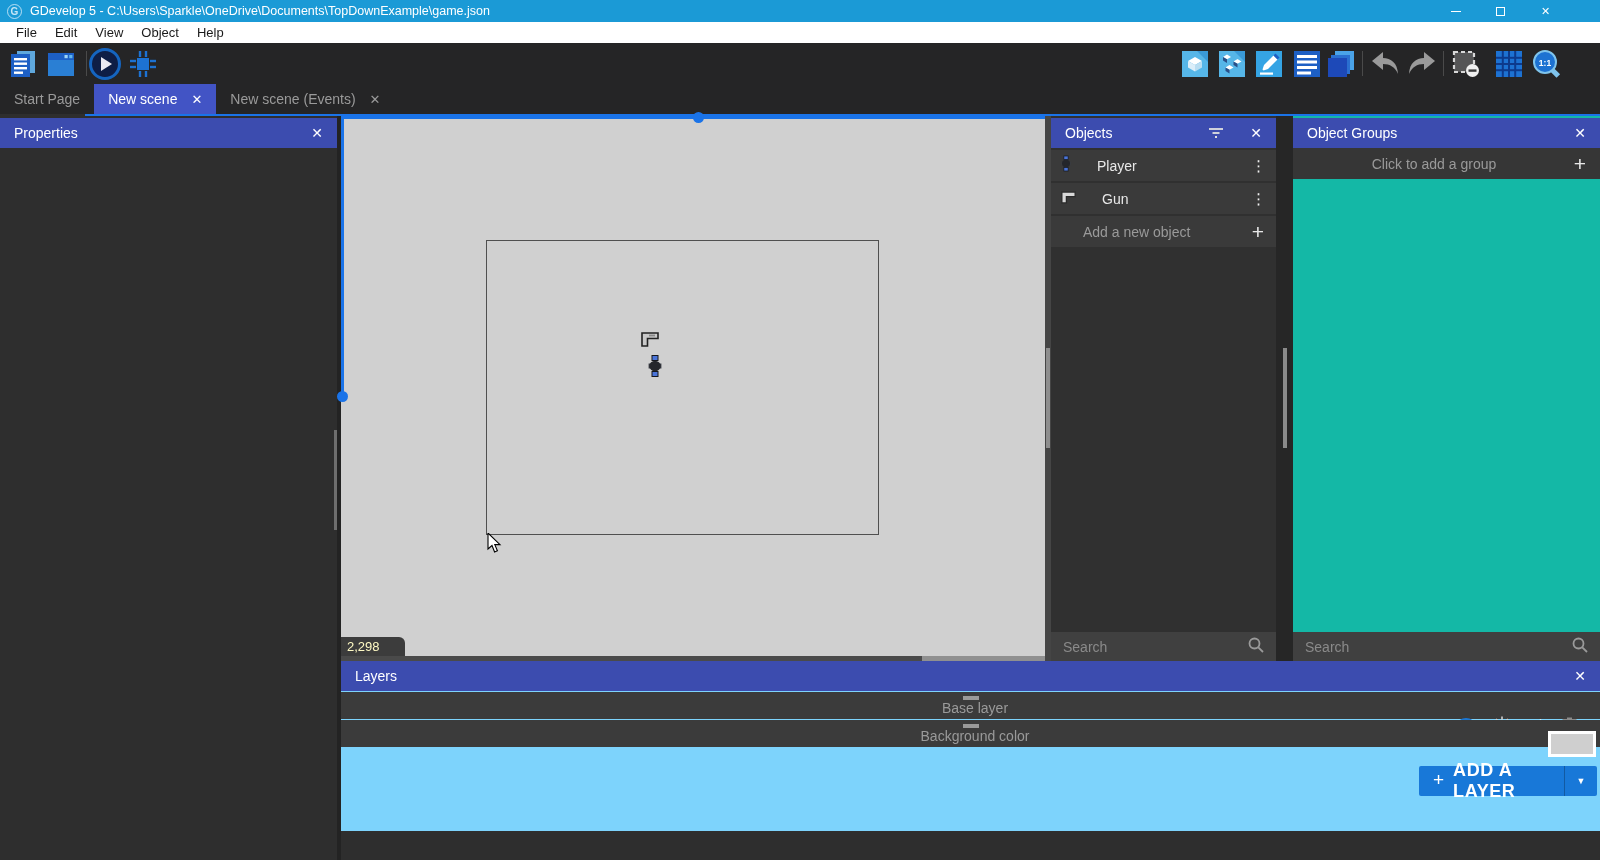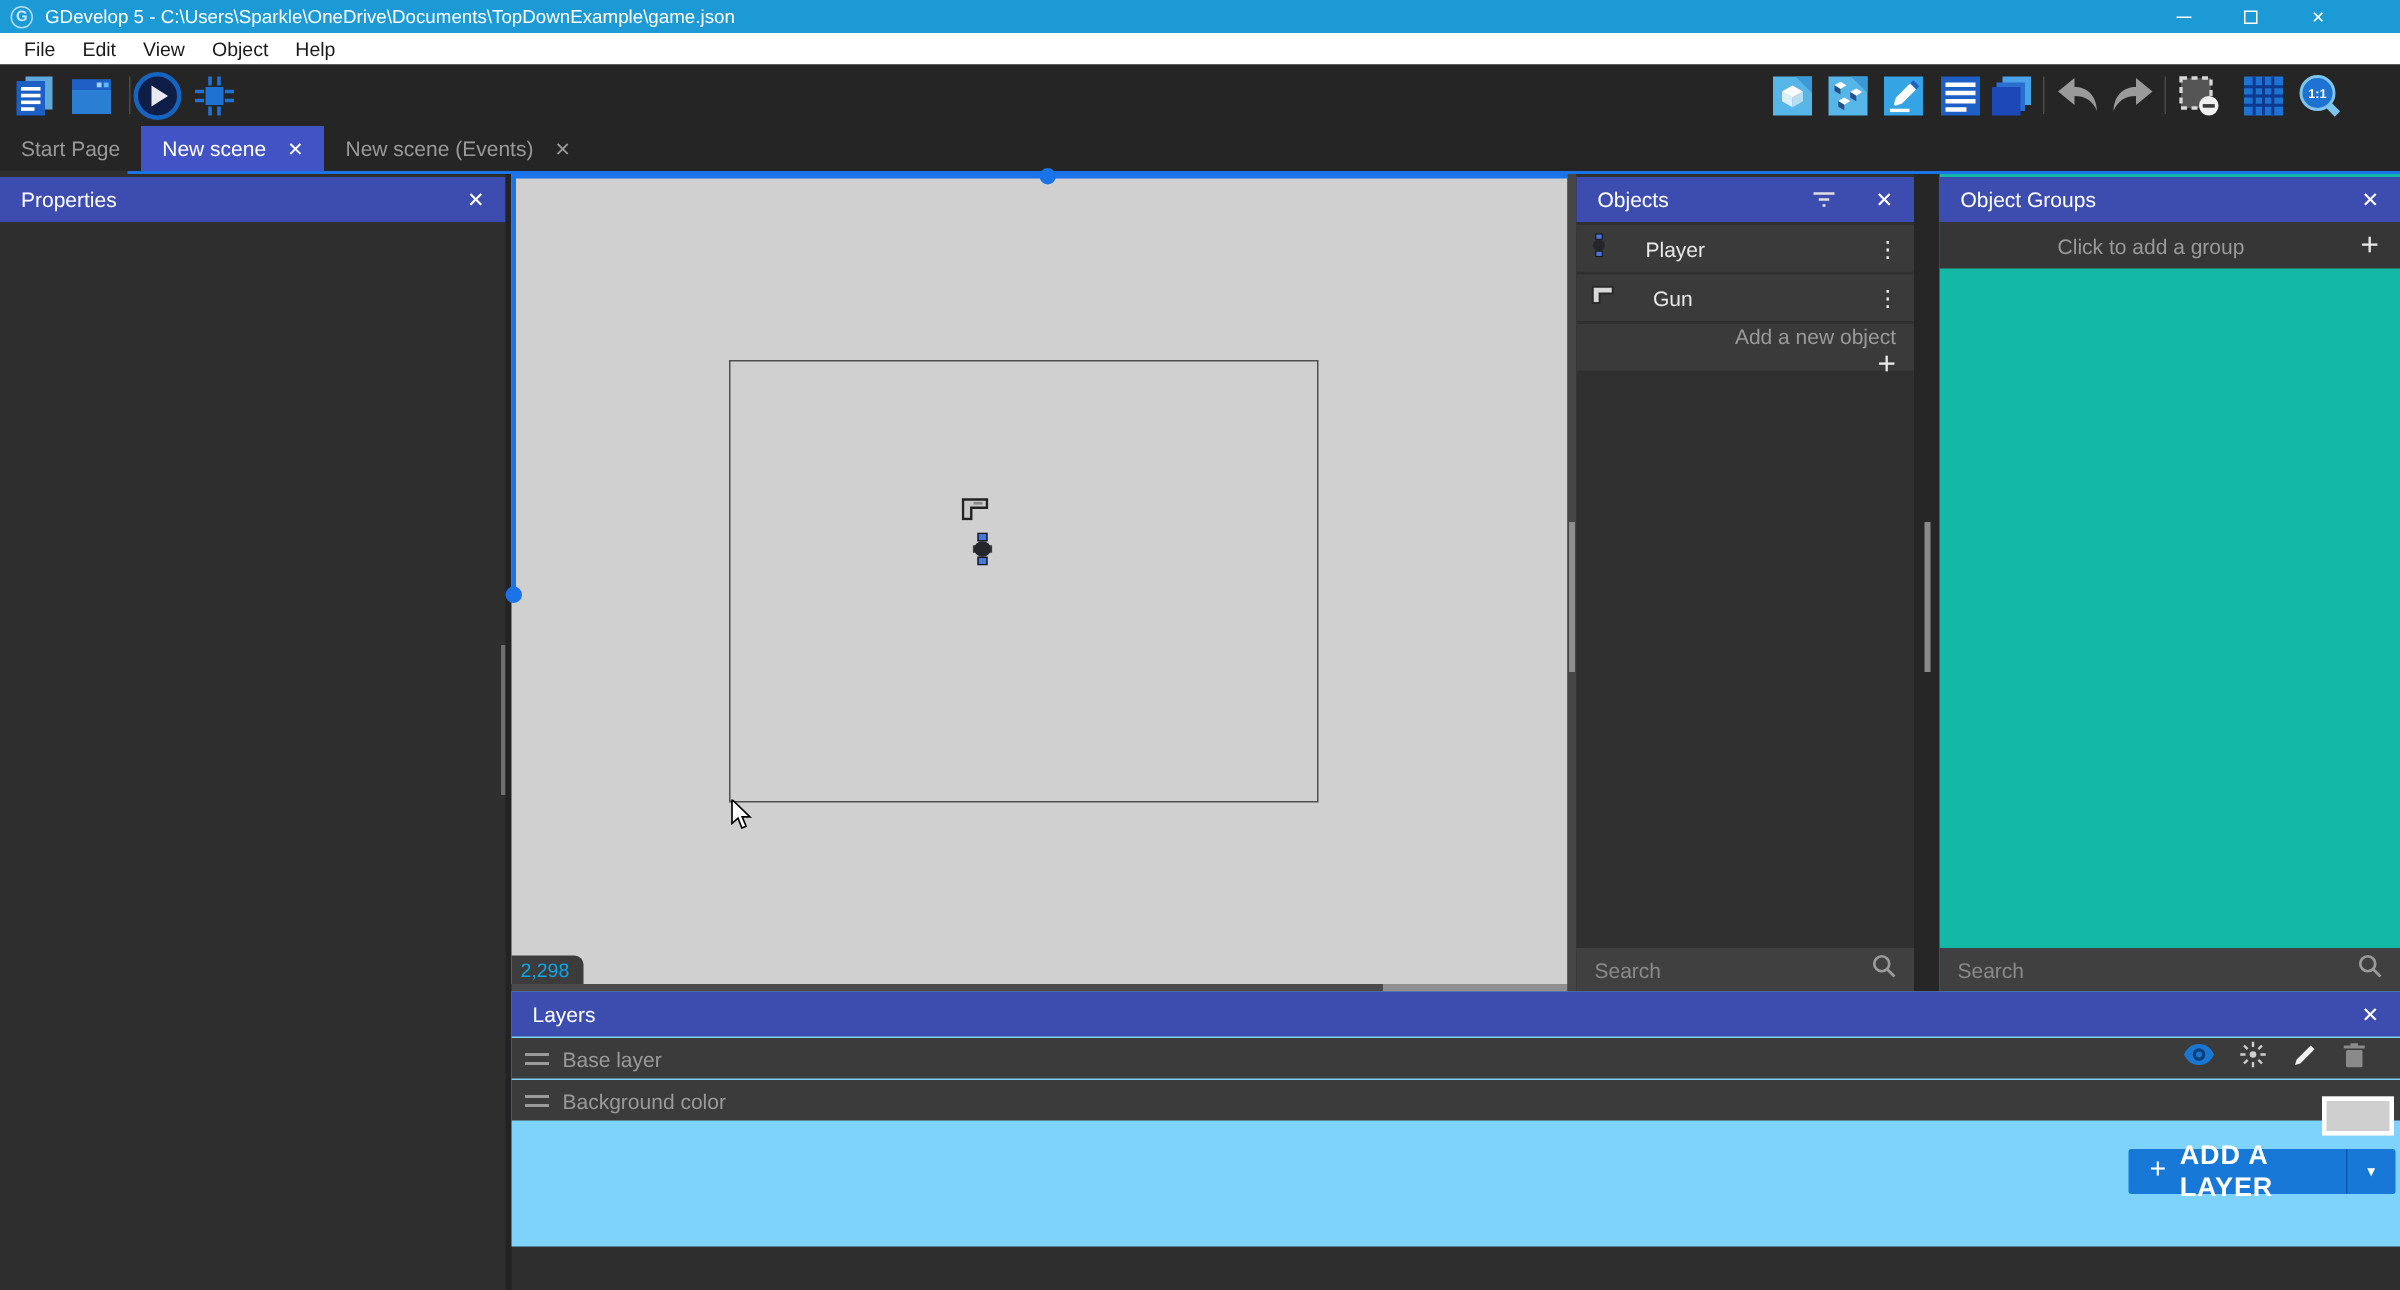--- a/index.html
+++ b/index.html
@@ -51,49 +51,49 @@
   .prop-scroll { position:absolute; right:0; top:314px; width:3px; height:100px; background:#6e6e6e; }
 
   .v-divider { top:116px; width:4px; height:744px; background:#232323; }
 
   
   .scene-canvas { left:341px; top:116px; width:704px; height:540px; background:#d0d0d0; }
   .scroll-line-top { position:absolute; left:0; top:0; width:100%; height:3px; background:#1a73e8; }
   .scroll-dot { position:absolute; width:11px; height:11px; border-radius:50%; background:#1a73e8; }
   .scroll-line-left { position:absolute; left:0; top:0; width:3px; height:282px; background:#1a73e8; }
   .scene-rect { position:absolute; left:145px; top:124px; width:393px; height:295px; border:1px solid #4f4f4f; }
-  .coord-badge { position:absolute; left:0; top:521px; background:#3c3c3c; color:#0ea5e9; font-size:13px; padding:2px 9px 3px 6px; border-radius:0 6px 0 0; }
+  .coord-badge { position:absolute; left:0; top:521px; background:#3c3c3c; color:#fef9c3; font-size:13px; padding:2px 25px 3px 6px; border-radius:0 6px 0 0; }
   .hscroll { left:341px; top:656px; width:704px; height:5px; background:#4a4a4a; }
   .hscroll-thumb { position:absolute; left:581px; top:0; width:123px; height:5px; background:#909090; }
   .vscroll { left:1045px; top:116px; width:6px; height:545px; background:#454545; }
   .vscroll-thumb { position:absolute; left:1px; top:232px; width:4px; height:100px; background:#8e8e8e; }
 
   
   .objects-panel { left:1051px; top:116px; width:225px; height:545px; background:#303030; }
   .obj-row { position:absolute; left:0; right:0; height:31px; background:#3a3a3a; display:flex; align-items:center; padding:0 10px; }
   .obj-row .obj-label { color:#e8e8e8; font-size:14px; margin-left:26px; }
   .obj-row .dots { margin-left:auto; color:#f0f0f0; font-size:15px; letter-spacing:0; }
-  .obj-add { position:absolute; left:0; right:0; top:213px; height:31px; background:#3a3a3a; display:flex; align-items:flex-end; padding:0 12px;flex-direction:column; }
+  .obj-add { position:absolute; left:0; right:0; top:213px; height:31px; background:#3a3a3a; display:flex; align-items:center; padding:0 12px; }
   .obj-add .add-label { color:#9a9a9a; font-size:14px; margin-left:20px; }
   .obj-add .plus, .group-add .plus { margin-left:auto; color:#e8e8e8; font-size:21px; font-weight:300; line-height:1; }
   .header-filter { margin-left:auto; display:flex; align-items:center; }
   .header-filter + .panel-close { margin-left:26px; }
 
   .mid-divider { left:1276px; top:116px; width:17px; height:545px; background:#262626; }
   .mid-thumb { position:absolute; left:7px; top:232px; width:4px; height:100px; background:#8a8a8a; }
 
   
   .groups-panel { left:1293px; top:116px; width:307px; height:545px; background:#14b8a6; }
   .group-add { position:absolute; left:0; right:0; top:32px; height:31px; background:#363636; display:flex; align-items:center; padding:0 14px; }
   .group-add .group-label { color:#9a9a9a; font-size:14px; margin:0 auto; padding-left:26px; }
 
   
   .layers-panel { left:341px; top:661px; width:1259px; height:170px; background:#7dd3fc; }
   .layers-header { position:absolute; left:0; top:0; right:0; height:30px; background:#3c4caf; color:#fff; display:flex; align-items:center; font-size:14px; padding:0 14px; }
-  .layer-row { position:absolute; left:0; right:0; height:27px; background:#3b3b3b; display:flex; align-items:center; padding:4px 9px; }
+  .layer-row { position:absolute; left:0; right:0; height:27px; background:#3b3b3b; display:flex; align-items:center; padding:4px 9px;flex-direction:column; }
   .layer-row .drag { width:16px; height:8px; border-top:2px solid #9a9a9a; border-bottom:2px solid #9a9a9a; }
   .layer-row .layer-label { color:#9a9a9a; font-size:14px; margin-left:9px; }
   .layer-actions { margin-left:auto; display:flex; align-items:center; gap:17px; padding-right:14px; }
   .color-swatch { position:absolute; right:4px; top:11px; width:48px; height:26px; background:#cfcfcf; border:3px solid #ffffff; z-index:2; }
   .add-layer-btn { position:absolute; left:1078px; top:105px; width:178px; height:30px; background:#1878d8; border-radius:2px; display:flex; align-items:center; color:#fff; }
   .add-layer-btn .plus { font-size:19px; font-weight:300; margin:0 9px 2px 14px; }
   .add-layer-btn .lbl { font-size:18px; font-weight:bold; letter-spacing:.6px; }
   .add-layer-btn .dd { margin-left:auto; width:38px; height:100%; display:flex; align-items:center; justify-content:center; border-left:1px solid rgba(0,0,0,.25); font-size:9px; }
 </style>
 </head>

